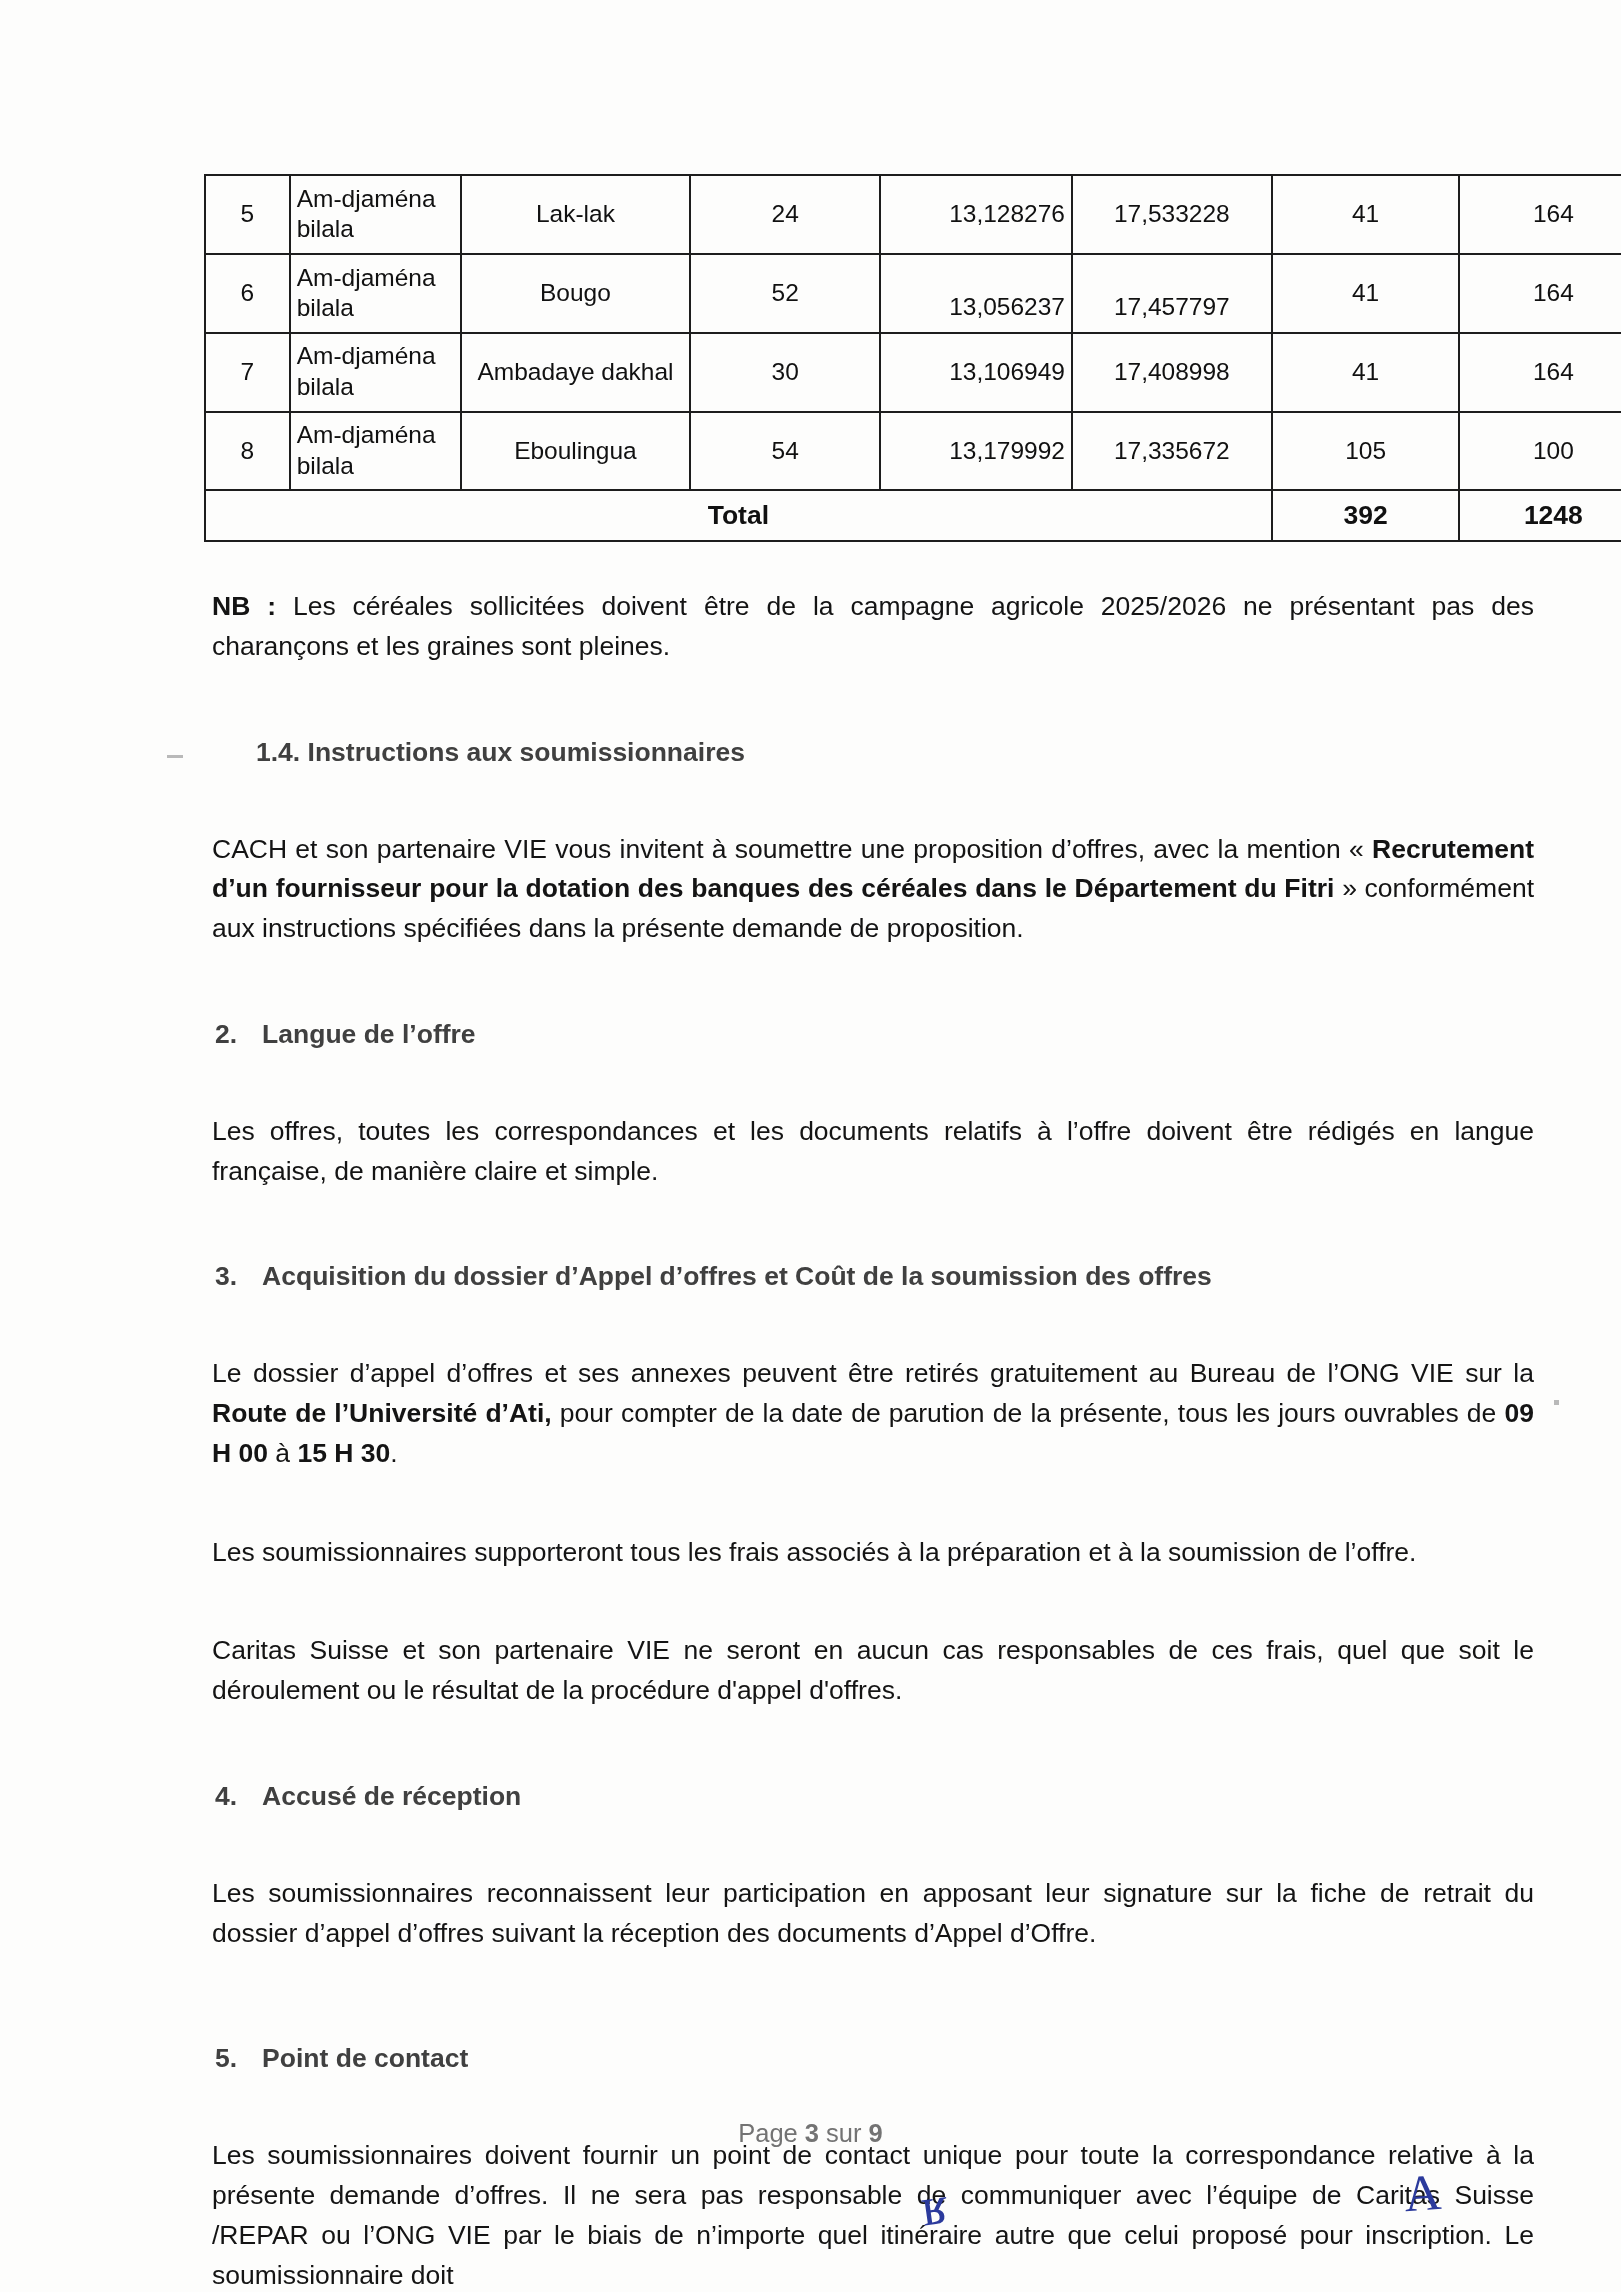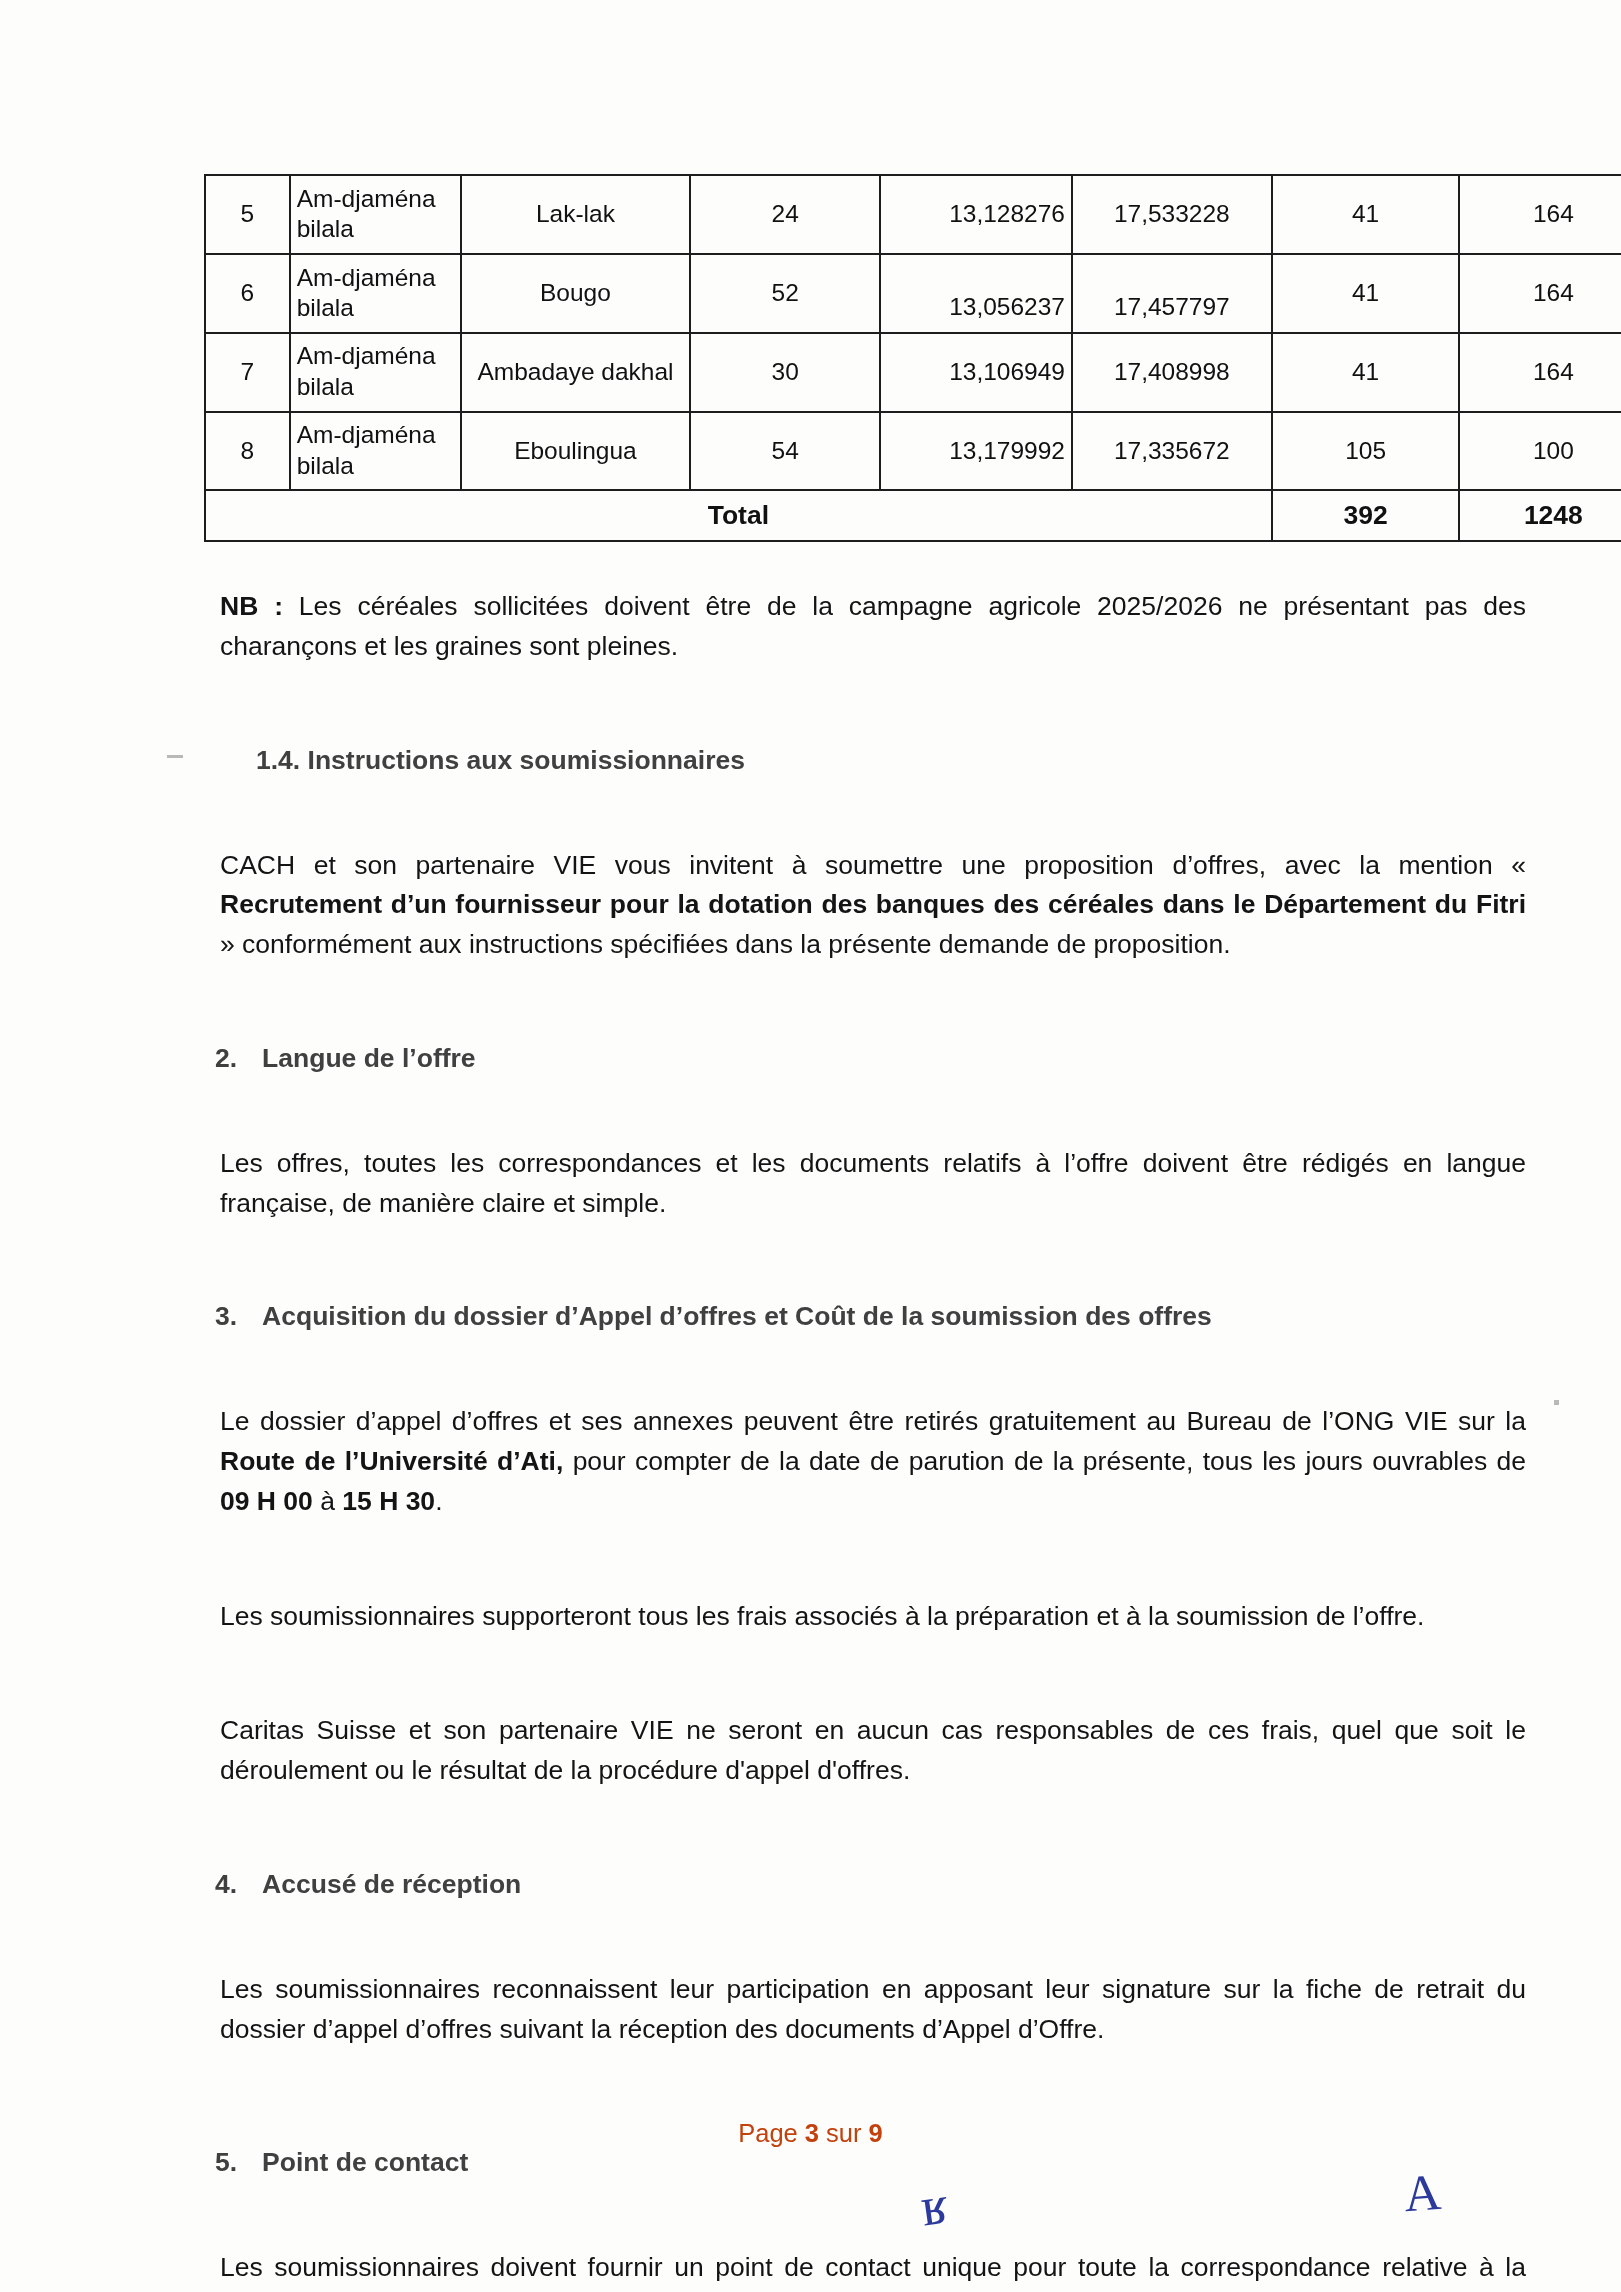--- a/index.html
+++ b/index.html
@@ -62,21 +62,21 @@
     font-weight: bold;
     font-size: 26.5px;
   }
   .lat-lower { position: relative; top: 13.7px; }
 
   
   .para {
     font-size: 26.5px;
     line-height: 1.5;
     text-align: justify;
-    margin: 16px;
+    margin: 8px;
     color: #141414;
   }
   .nb {
     margin-top: 45px;
   }
   .b { font-weight: bold; }
   h2.head {
     font-size: 26.5px;
     font-weight: bold;
     margin: 11px;
@@ -93,21 +93,21 @@
   .num-head .n { width: 21.6px; }
 
   
   .footer {
     position: absolute;
     left: 0;
     top: 2119px;
     width: 1621px;
     text-align: center;
     font-size: 25.5px;
-    color: #c2410c;
+    color: #737373;
   }
   .footer .b { font-weight: bold; }
 
   
   .sig {
     position: absolute;
     color: #2b3a9c;
     font-family: "Liberation Serif", serif;
   }
   .sig1 {

